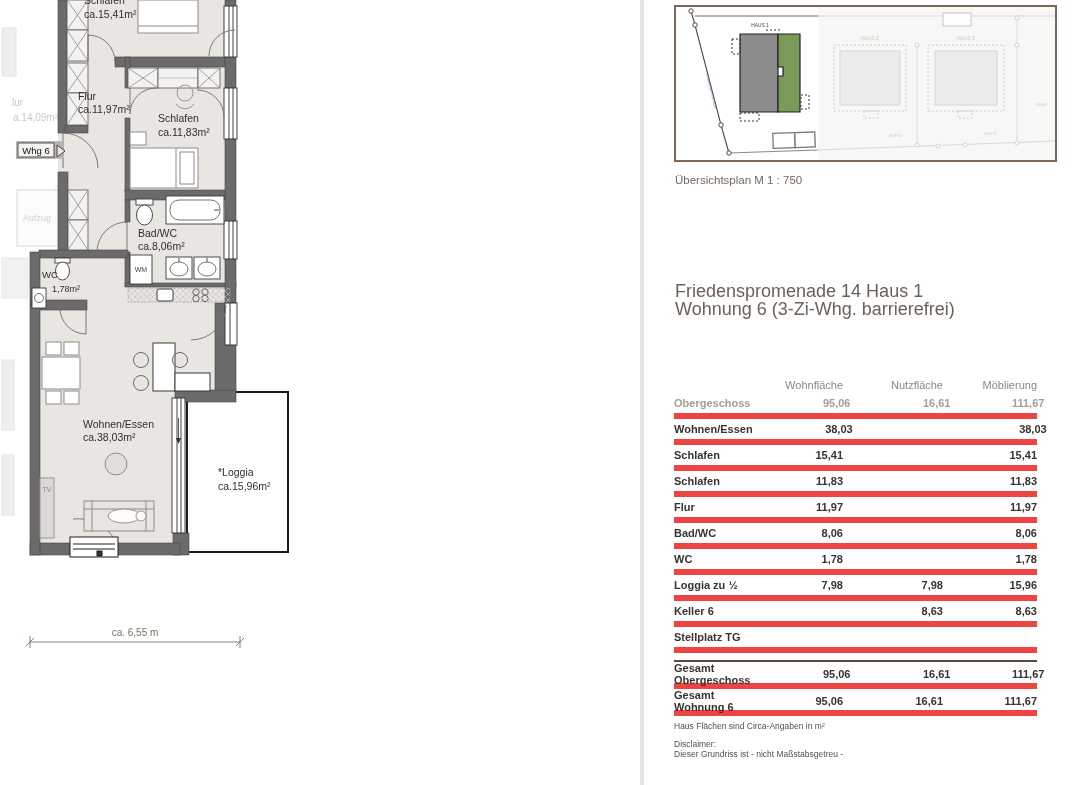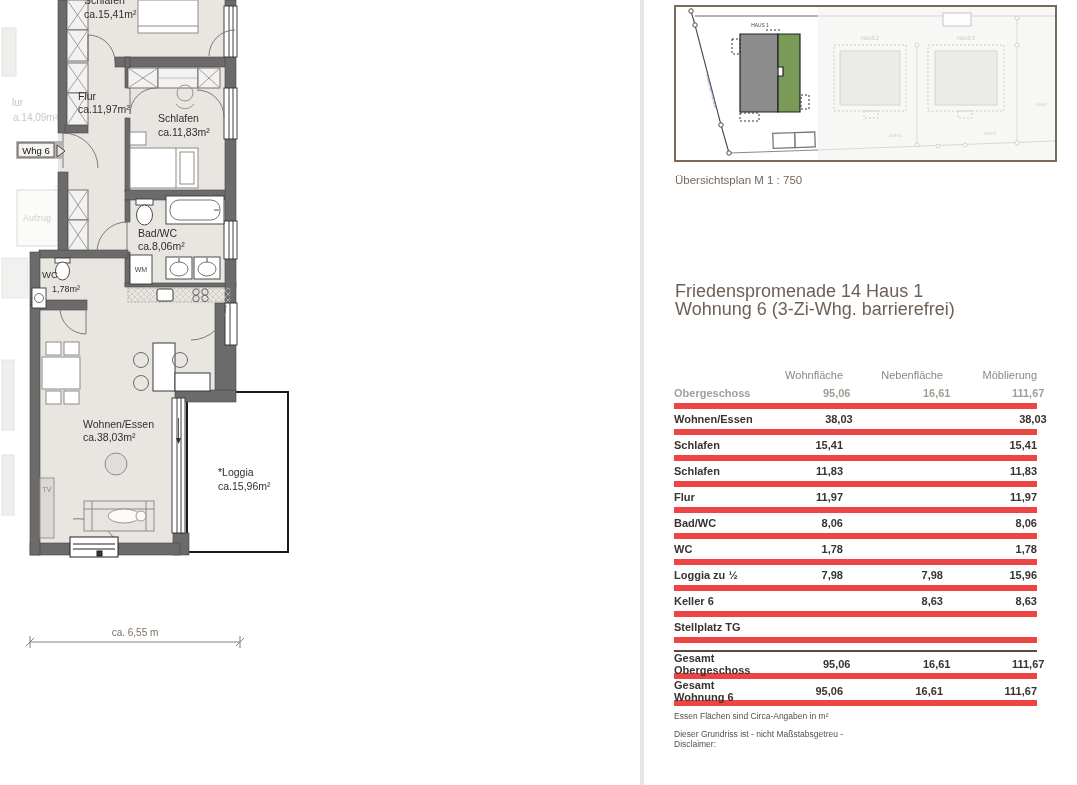--- a/index.html
+++ b/index.html
@@ -8,21 +8,21 @@
     background:#ffffff;
     font-family:"Liberation Sans", sans-serif;
     -webkit-font-smoothing:antialiased;
   }
   .divider{position:absolute;left:640px;top:0;width:4px;height:785px;background:#e6e5e4;}
   .floorplan{position:absolute;left:0;top:0;width:660px;height:785px;}
   .siteplan{position:absolute;left:674px;top:5px;width:383px;height:157px;border:2px solid #7b6958;box-sizing:border-box;background:#fff;}
   .siteplan svg{display:block;width:100%;height:100%;}
   .caption{position:absolute;left:675px;top:174px;font-size:11.5px;color:#75675d;}
   .title{position:absolute;left:675px;top:282px;font-size:18px;line-height:18px;color:#6e6057;}
-  .area-table{position:absolute;left:674px;top:366px;width:383px;box-sizing:border-box;padding-right:20px;font-size:11px;color:#38332f;}
+  .area-table{position:absolute;left:674px;top:376px;width:383px;box-sizing:border-box;padding-right:20px;font-size:11px;color:#38332f;}
   .trow,.thead{display:grid;grid-template-columns:auto 100px 100px 94px;align-items:center;}
   .thead{height:17px;color:#8d8781;}
   .trow{height:20px;border-bottom:6px solid #ef4444;font-weight:bold;}
   .trow.muted{color:#a49d97;}
   .tnum,.hnum{text-align:right;}
   .totals{margin-top:7px;border-top:2px solid #5a4a3f;}
   .totals .trow{height:21px;}
   .note{margin-top:5px;font-size:8.5px;color:#55504b;}
   .disclaimer{margin-top:9px;font-size:8.5px;line-height:9.5px;color:#55504b;}
   text{font-family:"Liberation Sans", sans-serif;}
@@ -384,21 +384,21 @@
 
 <div class="title">
   <div>Friedenspromenade 14 Haus 1</div>
   <div>Wohnung 6 (3-Zi-Whg. barrierefrei)</div>
 </div>
 
 <div class="area-table">
   <div class="thead">
     <div></div>
     <div class="hnum">Wohnfläche</div>
-    <div class="hnum">Nebenfläche</div>
+    <div class="hnum">Nutzfläche</div>
     <div class="hnum">Möblierung</div>
   </div>
 
   <div class="trow muted">
     <div class="tlabel">Obergeschoss</div>
     <div class="tnum">95,06</div>
     <div class="tnum">16,61</div>
     <div class="tnum">111,67</div>
   </div>
   <div class="trow">
@@ -464,18 +464,18 @@
       <div class="tnum">111,67</div>
     </div>
     <div class="trow">
       <div class="tlabel">Gesamt Wohnung 6</div>
       <div class="tnum">95,06</div>
       <div class="tnum">16,61</div>
       <div class="tnum">111,67</div>
     </div>
   </div>
 
-  <div class="note">Essen Flächen sind Circa-Angaben in m²</div>
+  <div class="note">Haus Flächen sind Circa-Angaben in m²</div>
   <div class="disclaimer">
+    <div>Disclaimer:</div>
     <div>Dieser Grundriss ist - nicht Maßstabsgetreu -</div>
-    <div>Disclaimer:</div>
   </div>
 </div>
 
 </body></html>

